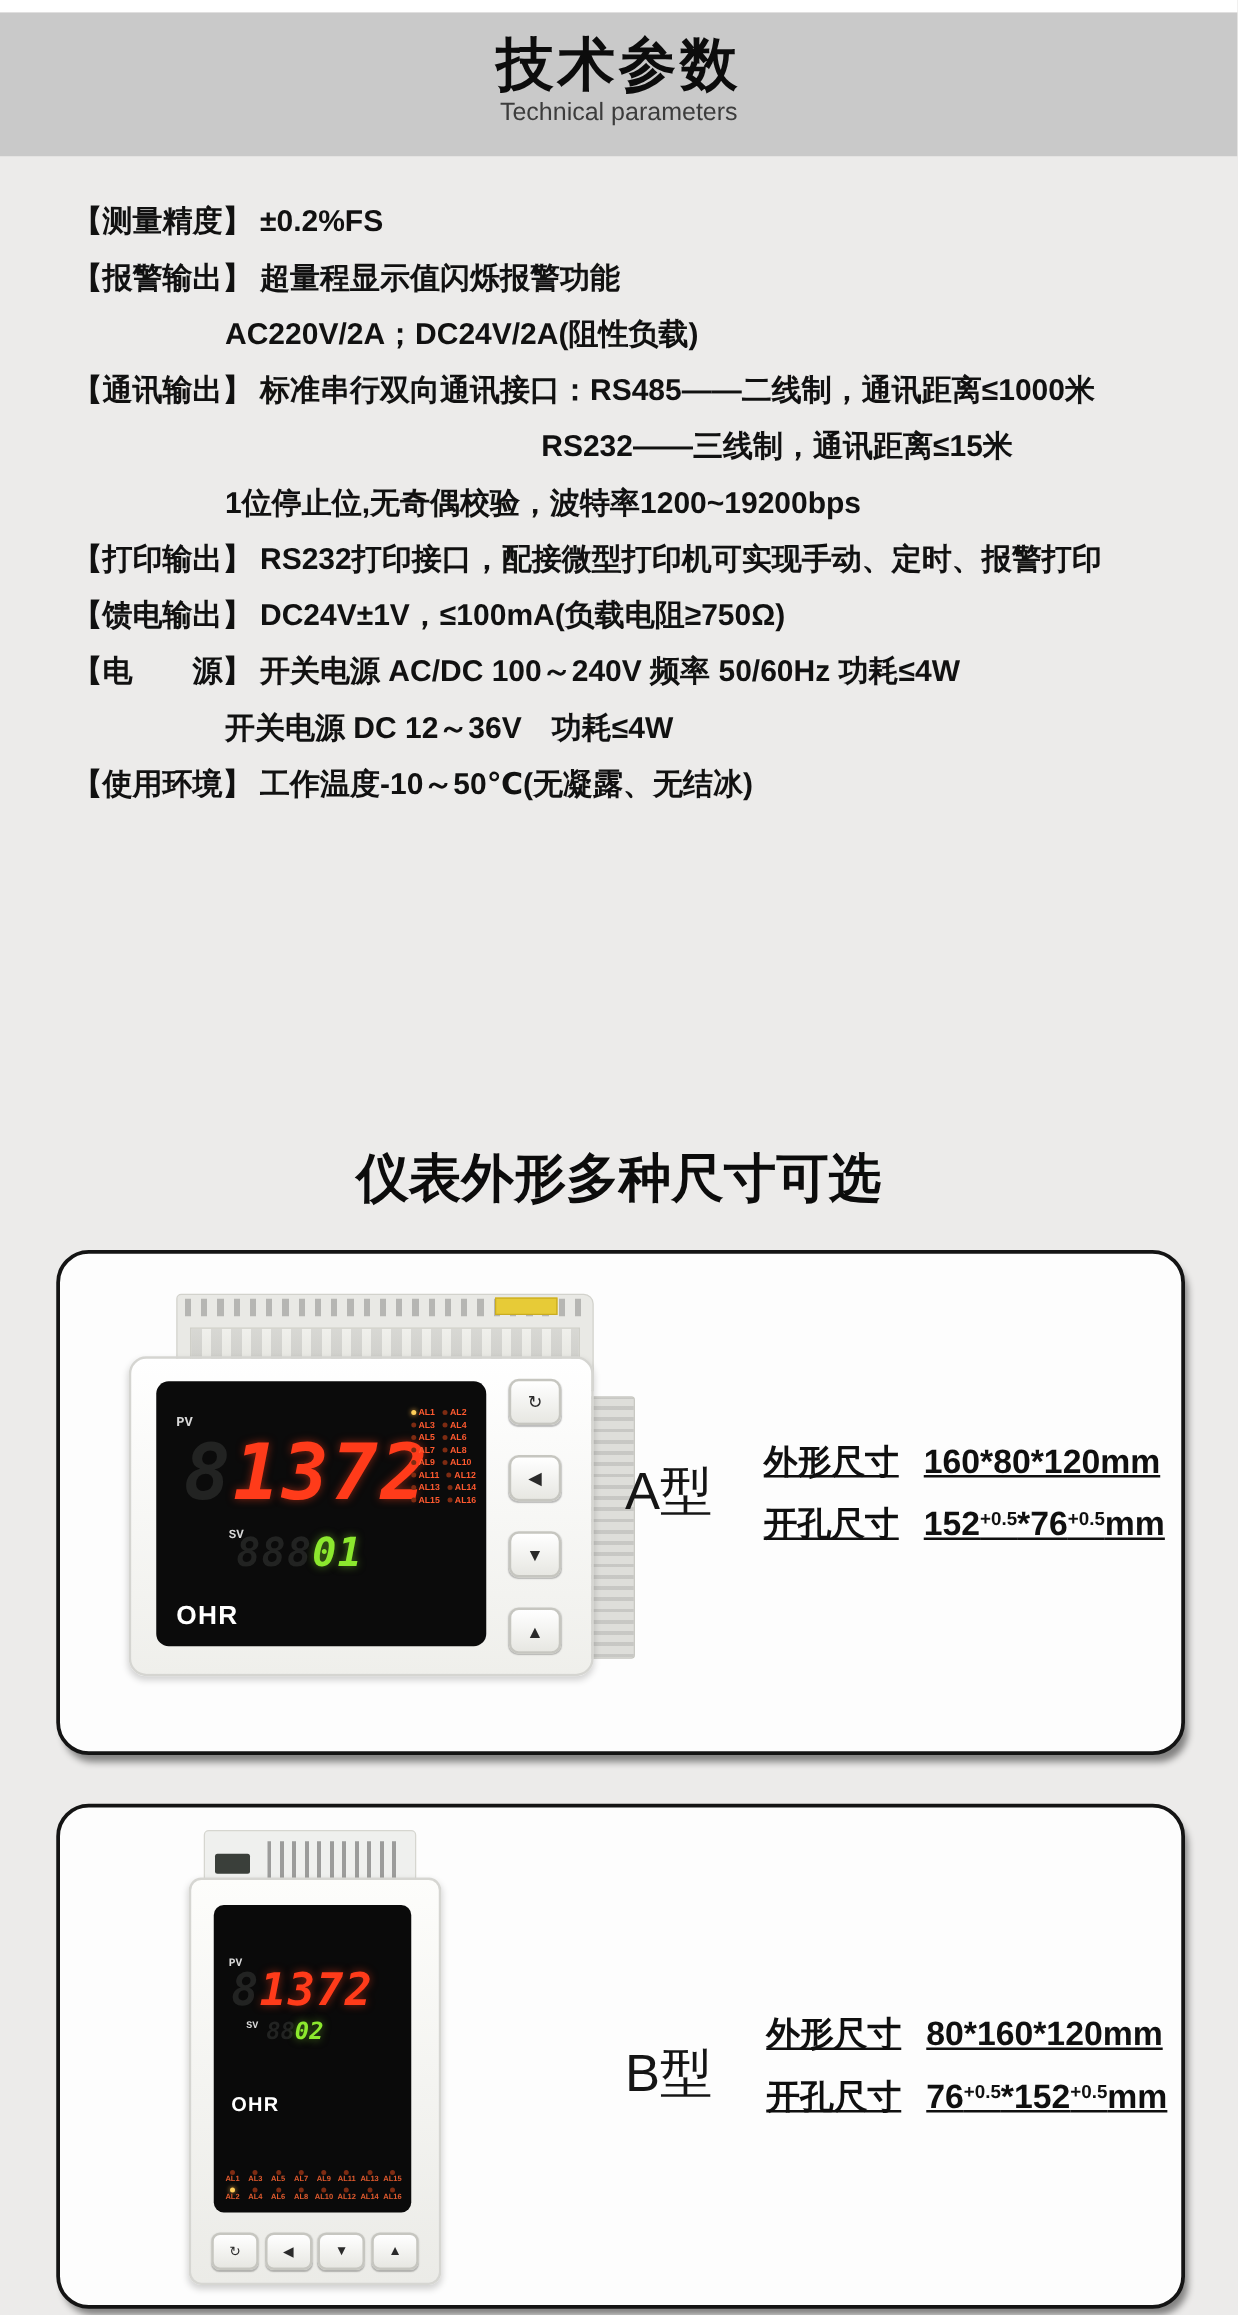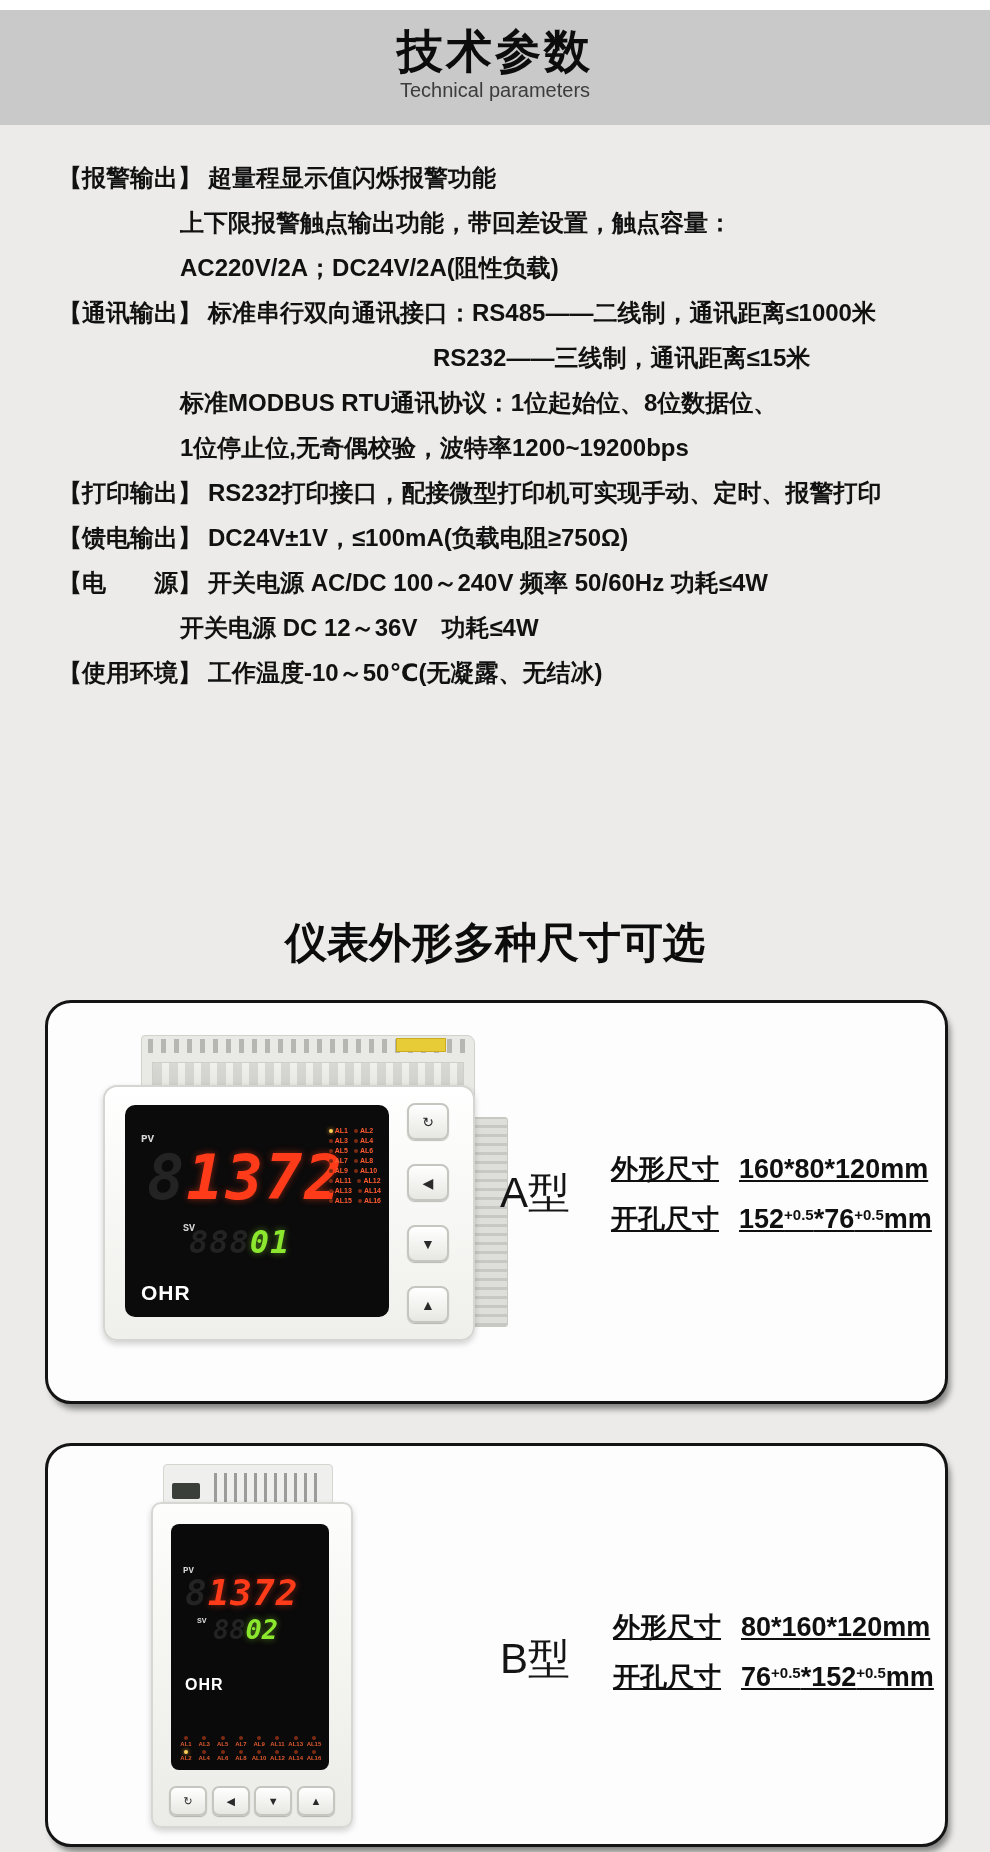--- a/index.html
+++ b/index.html
@@ -82,46 +82,45 @@
     background:repeating-linear-gradient(90deg,rgba(0,0,0,.35) 0 3px,transparent 3px 10px),
                repeating-linear-gradient(0deg,transparent 0 4px,#eff0ee 4px 8px);}
   .mb-sticker{position:absolute;left:8px;top:18px;width:28px;height:16px;background:#3a3f3a;border-radius:2px;}
   .mb-body{position:absolute;left:8px;top:38px;width:198px;height:322px;
     background:linear-gradient(180deg,#fdfdfb,#ebebe7);border:2px solid #d6d6d2;border-radius:10px;
     box-shadow:0 3px 6px rgba(0,0,0,.18);}
   .mb-display{position:absolute;left:18px;top:20px;width:158px;height:246px;background:#0a0a0a;border-radius:8px;}
   .mb-pv-lab{left:12px;top:42px;font-size:9px;}
   .mb-pv{position:absolute;left:14px;top:48px;font-size:36px;letter-spacing:1px;}
   .mb-sv-lab{left:26px;top:92px;font-size:8px;}
-  .mb-sv{position:absolute;left:42px;top:90px;font-size:27px;}
+  .mb-sv{position:absolute;left:42px;top:90px;font-size:19px;}
   .mb-brand{left:14px;top:152px;font-size:16px;}
   .mb-leds{position:absolute;left:6px;right:6px;bottom:8px;display:flex;flex-direction:column;gap:3px;}
   .mb-led-row{display:flex;justify-content:space-between;}
   .mb-led-cell{width:18px;text-align:center;font-size:6px;color:#e05a2e;font-weight:700;font-style:normal;line-height:1.1;}
   .mb-led-cell .led-dot{display:block;margin:0 auto 1px auto;}
   .mb-btns{position:absolute;left:16px;right:16px;bottom:10px;height:30px;display:flex;justify-content:space-between;align-items:center;}
   .mb-btns .mbtn{width:34px;height:26px;font-size:11px;border-radius:7px;}
 </style>
 </head>
 <body>
 
 <div class="top-strip"></div>
 
 <div class="header-band">
   <div class="page-title">技术参数</div>
   <div class="page-subtitle">Technical parameters</div>
 </div>
 
 <div class="specs" id="spec-list">
+    <div class="spec-line"><span class="lbl">【测量精度】</span><span>±0.2%FS</span></div>
     <div class="spec-line"><span class="lbl">【报警输出】</span><span>超量程显示值闪烁报警功能</span></div>
-    <div class="spec-line ind-1"><span>上下限报警触点输出功能，带回差设置，触点容量：</span></div>
     <div class="spec-line ind-1"><span>AC220V/2A；DC24V/2A(阻性负载)</span></div>
     <div class="spec-line"><span class="lbl">【通讯输出】</span><span>标准串行双向通讯接口：RS485——二线制，通讯距离≤1000米</span></div>
     <div class="spec-line ind-2"><span>RS232——三线制，通讯距离≤15米</span></div>
-    <div class="spec-line ind-1"><span>标准MODBUS RTU通讯协议：1位起始位、8位数据位、</span></div>
     <div class="spec-line ind-1"><span>1位停止位,无奇偶校验，波特率1200~19200bps</span></div>
     <div class="spec-line"><span class="lbl">【打印输出】</span><span>RS232打印接口，配接微型打印机可实现手动、定时、报警打印</span></div>
     <div class="spec-line"><span class="lbl">【馈电输出】</span><span>DC24V±1V，≤100mA(负载电阻≥750Ω)</span></div>
     <div class="spec-line"><span class="lbl">【电　　源】</span><span>开关电源 AC/DC 100～240V 频率 50/60Hz 功耗≤4W</span></div>
     <div class="spec-line ind-1"><span>开关电源 DC 12～36V　功耗≤4W</span></div>
     <div class="spec-line"><span class="lbl">【使用环境】</span><span>工作温度-10～50℃(无凝露、无结冰)</span></div>
   </div>
 
 <div class="section-title">仪表外形多种尺寸可选</div>
 

